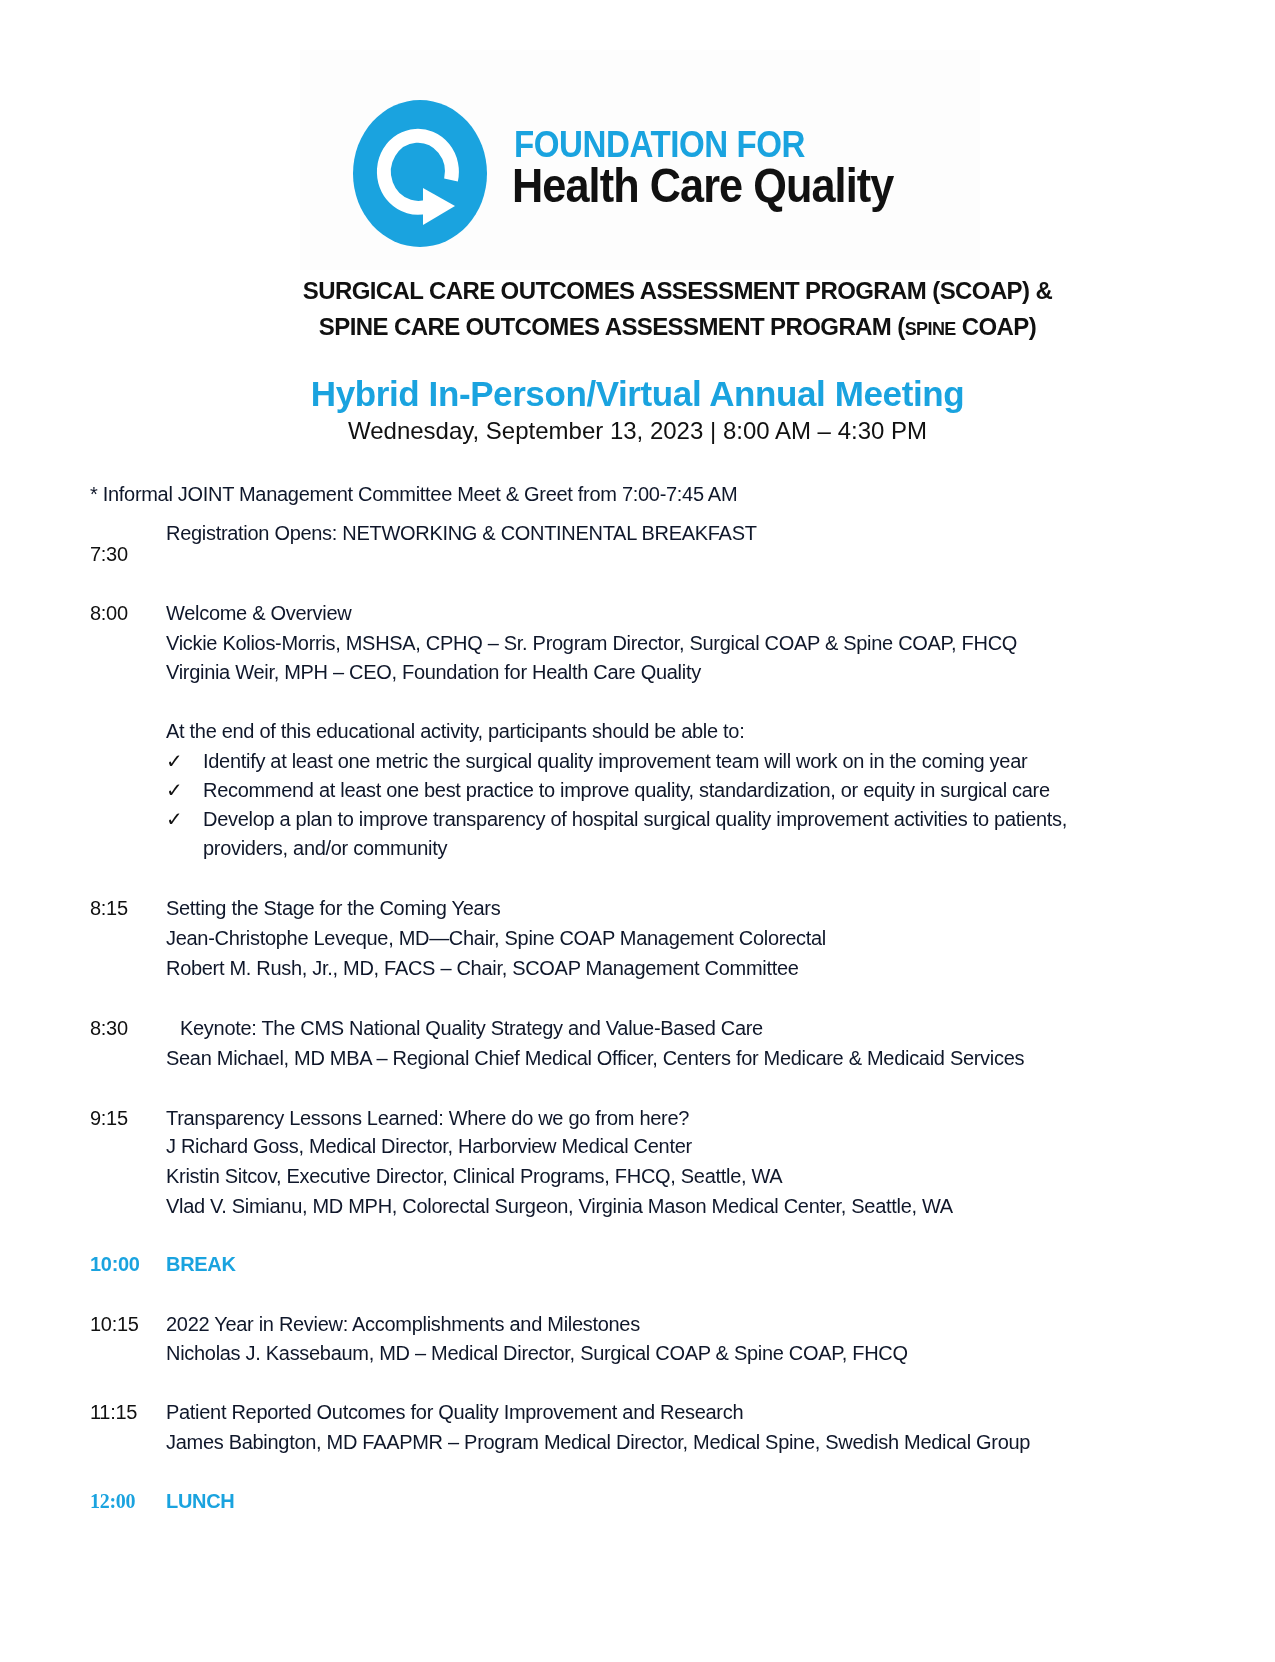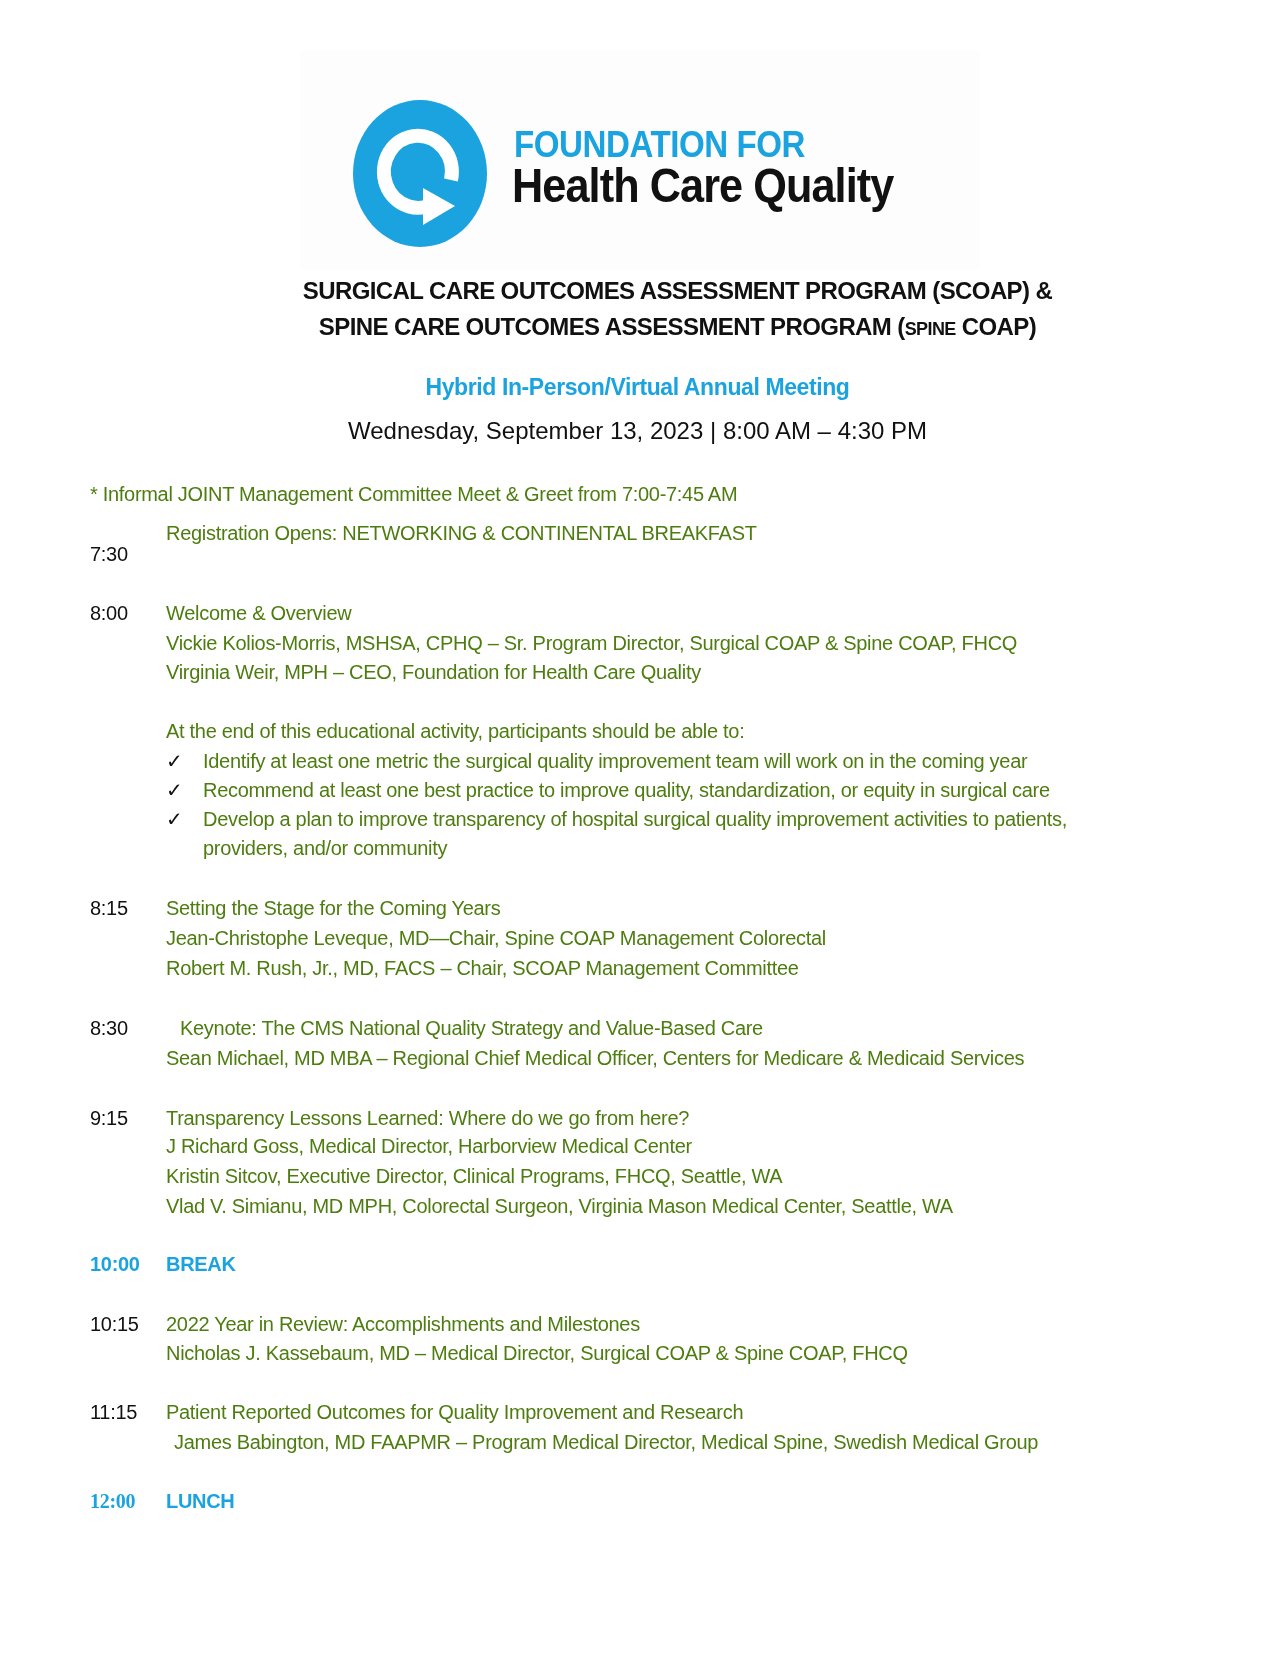--- a/index.html
+++ b/index.html
@@ -12,25 +12,25 @@
   .logo-line1 { position:absolute; left:514px; top:124px; font-family:"Liberation Sans", sans-serif;
                 font-weight:bold; font-size:36px; color:#1aa3df; letter-spacing:-0.5px; transform:scaleX(0.92); transform-origin:left top; }
   .logo-line2 { position:absolute; left:512px; top:158px; font-family:"Liberation Sans", sans-serif;
                 font-weight:bold; font-size:48px; color:#111; letter-spacing:-1px; transform:scaleX(0.9); transform-origin:left top; }
 
   
   .title { position:absolute; left:0; width:1275px; text-align:center; font-weight:bold;
            font-size:24px; letter-spacing:-0.6px; color:#111;padding-left:40px; }
   .title .sc { font-size:18px; }
   .subtitle { position:absolute; left:0; width:1275px; text-align:center; font-weight:bold;
-              font-size:23px; color:#1aa3df; letter-spacing:-0.4px; }
+              font-size:35px; color:#1aa3df; letter-spacing:-0.4px; }
   .dateline { position:absolute; left:0; width:1275px; text-align:center; font-size:24px; color:#111; }
 
   
-  .line { position:absolute; font-size:20px; line-height:24px; white-space:nowrap; letter-spacing:-0.3px; color:#4d7c0f; }
+  .line { position:absolute; font-size:20px; line-height:24px; white-space:nowrap; letter-spacing:-0.3px; color:#0f172a; }
   .time { position:absolute; left:90px; font-size:20px; line-height:24px; letter-spacing:-0.3px; }
   .bold { font-weight:normal; }
   .accent { color:#1aa3df; font-weight:bold; }
   .content { left:166px; }
   .bullet-check { position:absolute; left:166px; font-size:20px; line-height:24px; }
   .bullet-text { left:203px; }
 </style>
 </head>
 <body>
 
@@ -83,16 +83,16 @@
 
 <div class="time accent" style="top:1252px;">10:00</div>
 <div class="line content accent" style="top:1252px;">BREAK</div>
 
 <div class="time bold" style="top:1312px;">10:15</div>
 <div class="line content bold" style="top:1312px;">2022 Year in Review: Accomplishments and Milestones</div>
 <div class="line content" style="top:1341px;">Nicholas J. Kassebaum, MD – Medical Director, Surgical COAP &amp; Spine COAP, FHCQ</div>
 
 <div class="time bold" style="top:1400px;">11:15</div>
 <div class="line content bold" style="top:1400px;">Patient Reported Outcomes for Quality Improvement and Research</div>
-<div class="line content" style="top:1430px;margin-left:8px;">James Babington, MD FAAPMR – Program Medical Director, Medical Spine, Swedish Medical Group</div>
+<div class="line content" style="top:1430px;">James Babington, MD FAAPMR – Program Medical Director, Medical Spine, Swedish Medical Group</div>
 
 <div class="time accent" style="top:1489px;font-family:Liberation Serif, serif;">12:00</div>
 <div class="line content accent" style="top:1489px;">LUNCH</div>
 
 </body></html>

